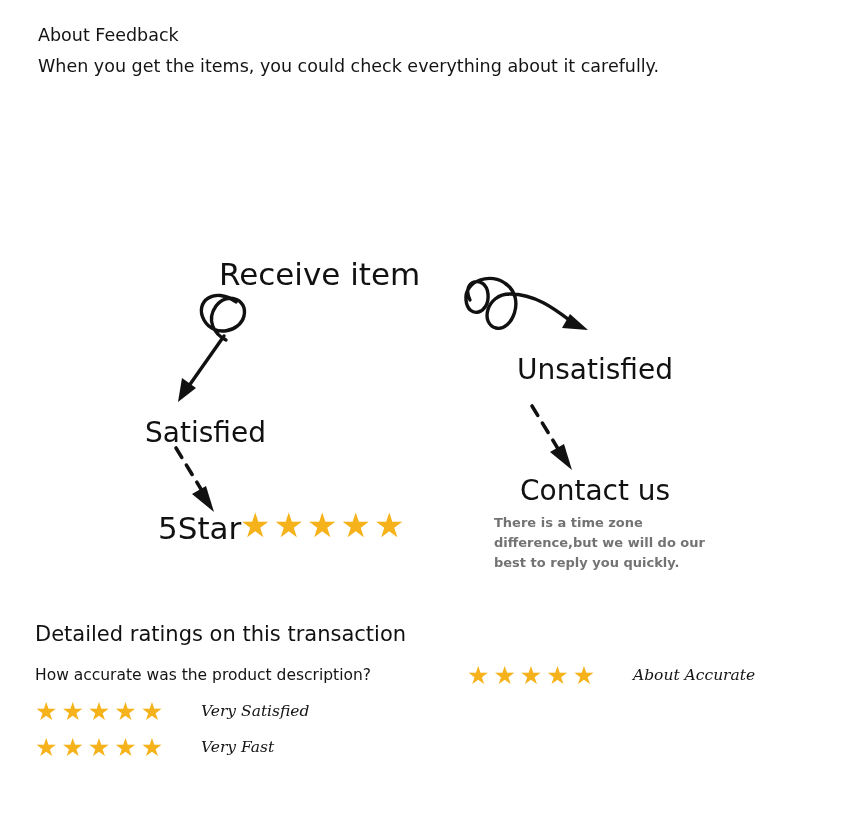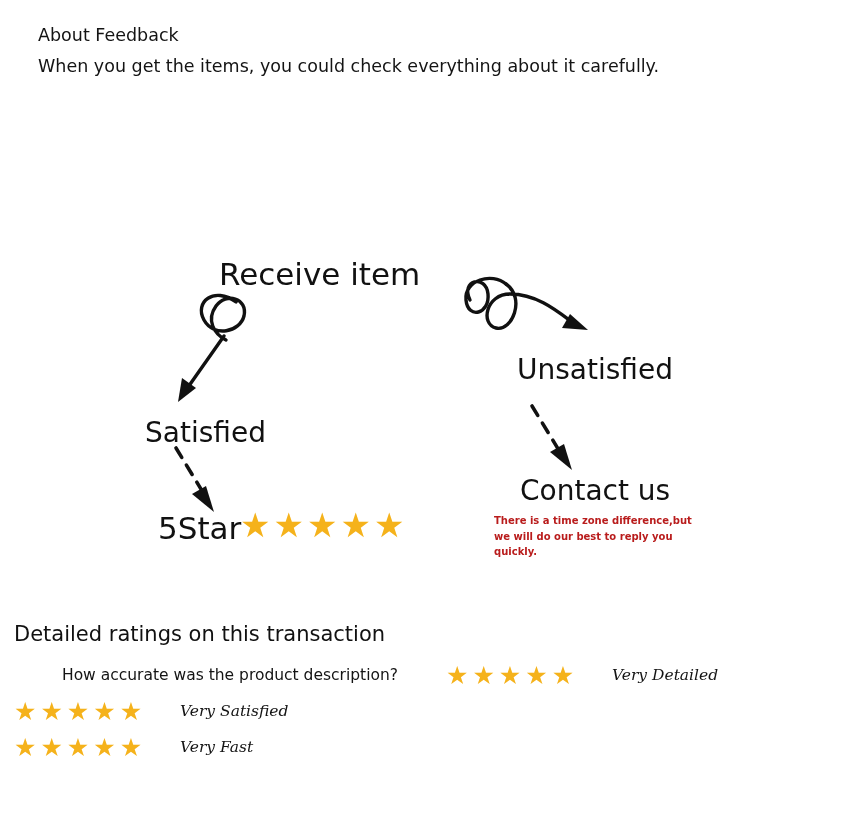--- a/index.html
+++ b/index.html
@@ -75,22 +75,22 @@
     left: 158px;
     top: 274px;
     font-size: 31px;
   }
 
   .contact-note {
     position: absolute;
     left: 494px;
     top: 277px;
     width: 215px;
-    color: #b91c1c;
-    font-size: 10px;
+    color: #737373;
+    font-size: 13px;
     font-weight: bold;
     line-height: 1.55;
     font-family: "DejaVu Sans", sans-serif;
   }
 
   svg.flow {
     position: absolute;
     left: 0;
     top: 0;
     width: 852px;
@@ -103,35 +103,34 @@
     position: absolute;
     left: 240px;
     top: 272px;
     display: flex;
     gap: 3px;
   }
 
   
   .ratings {
     position: absolute;
-    left: 14px;
+    left: 35px;
     top: 622px;
     width: 810px;
   }
   .ratings-title {
     font-size: 21px;
     color: #111111;
     margin-bottom: 11px;
     font-family: "DejaVu Sans", sans-serif;
   }
   .rating-row {
     display: flex;
     align-items: center;
     height: 36px;
-    text-align: center;
   }
   .rating-q {
     width: 432px;
     font-size: 15.5px;
     color: #141414;
     font-family: "DejaVu Sans", sans-serif;
   }
   .rating-stars {
     width: 166px;
     display: flex;
@@ -211,21 +210,21 @@
 
   <div class="rating-row">
     <div class="rating-q">How accurate was the product description?</div>
     <div class="rating-stars">
         <span class="star small" style="color: rgb(245, 178, 27);">★</span>
         <span class="star small" style="color: rgb(245, 178, 27);">★</span>
         <span class="star small" style="color: rgb(245, 178, 27);">★</span>
         <span class="star small" style="color: rgb(245, 178, 27);">★</span>
         <span class="star small" style="color: rgb(245, 178, 27);">★</span>
       </div>
-    <div class="rating-verdict">Very Detailed</div>
+    <div class="rating-verdict">About Accurate</div>
   </div>
 
   <div class="rating-row">
     <div class="rating-stars">
         <span class="star small" style="color: rgb(245, 178, 27);">★</span>
         <span class="star small" style="color: rgb(245, 178, 27);">★</span>
         <span class="star small" style="color: rgb(245, 178, 27);">★</span>
         <span class="star small" style="color: rgb(245, 178, 27);">★</span>
         <span class="star small" style="color: rgb(245, 178, 27);">★</span>
       </div>

